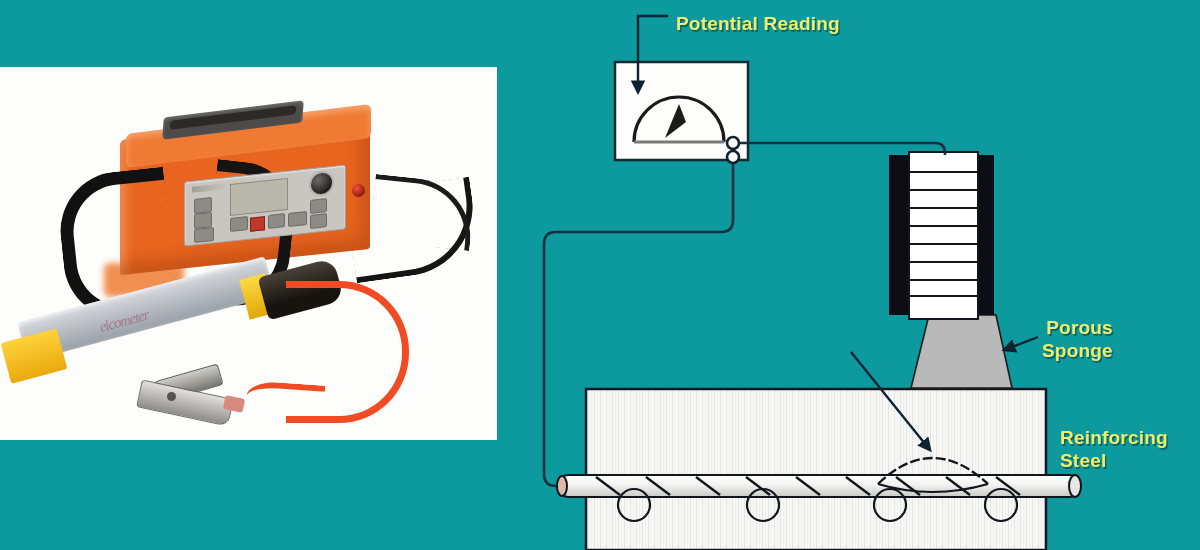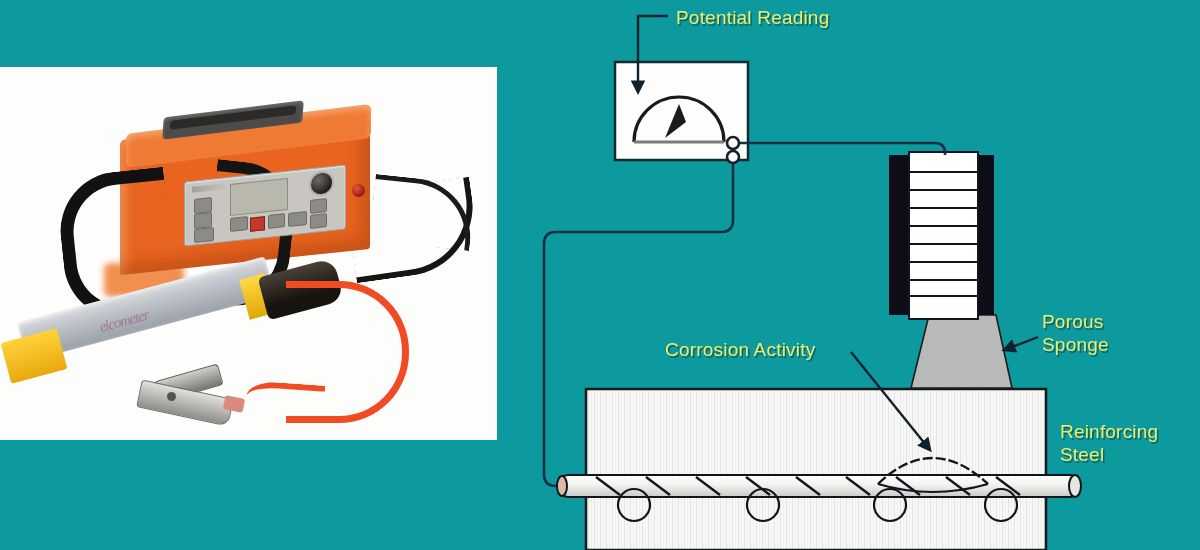--- a/index.html
+++ b/index.html
@@ -253,30 +253,31 @@
   
   #diagram {
     position: absolute;
     left: 0; top: 0;
     width: 1200px; height: 550px;
   }
 
   .label {
     position: absolute;
     color: #f2ec6a;
-    font-weight: normal;
+    font-weight: bold;
     font-size: 19px;
     line-height: 23px;
     letter-spacing: .2px;
     text-shadow: 1.5px 1.5px 0 rgba(0,60,60,.55);
     white-space: pre-line;
+    margin-top: 6px;
   }
   #label-potential { left: 676px; top: 6px; }
   #label-cell      { left: 1014px; top: 182px; }
-  #label-sponge    { left: 1042px; top: 310px; }
+  #label-sponge    { left: 1042px; top: 310px; text-align: right; }
   #label-corrosion { left: 665px; top: 338px; }
   #label-rebar     { left: 1060px; top: 420px; }
 </style>
 </head>
 <body>
 
 <div id="stage">
 
   <div id="photo">
     <div class="ph" id="orange-blur"></div>
@@ -409,17 +410,16 @@
     <g fill="none" stroke="#0e2230" stroke-width="2.4">
       <path d="M668,16 L638,16 L638,92" marker-end="url(#arrow)"></path>
       <path d="M1038,337 L1004,350" marker-end="url(#arrow)"></path>
       <path d="M851,352 L930,450" marker-end="url(#arrow)"></path>
     </g>
   </svg>
 
   <div class="label" id="label-potential">Potential Reading</div>
   <div class="label" id="label-sponge">Porous
 Sponge</div>
-  <div class="label" id="label-corrosion">Corrosion Activity</div>
   <div class="label" id="label-rebar">Reinforcing
 Steel</div>
 
 </div>
 
 </body></html>

